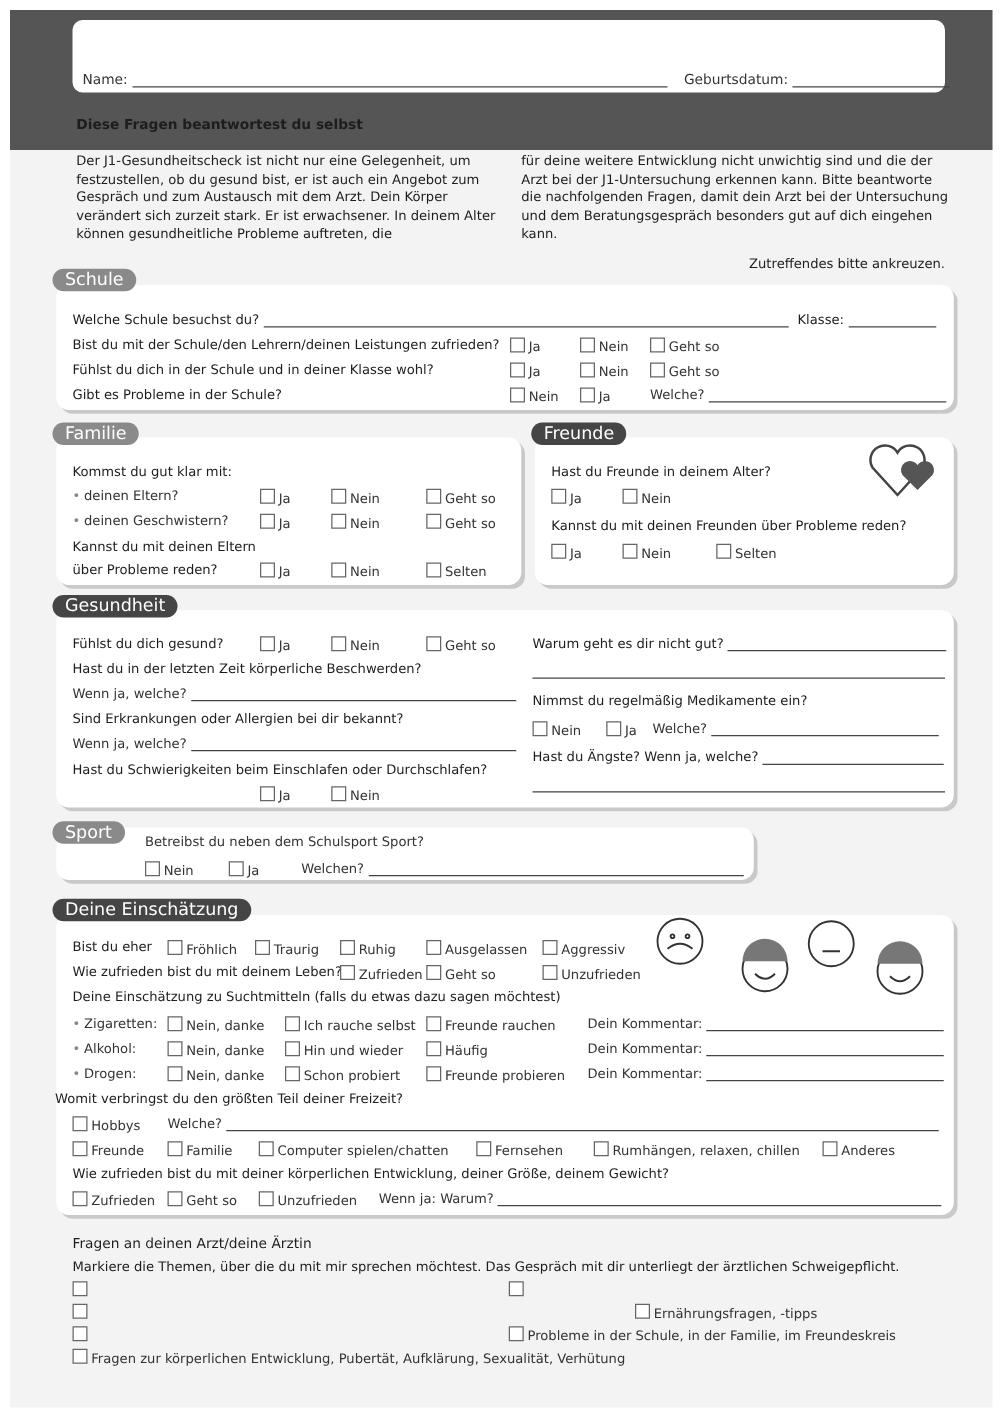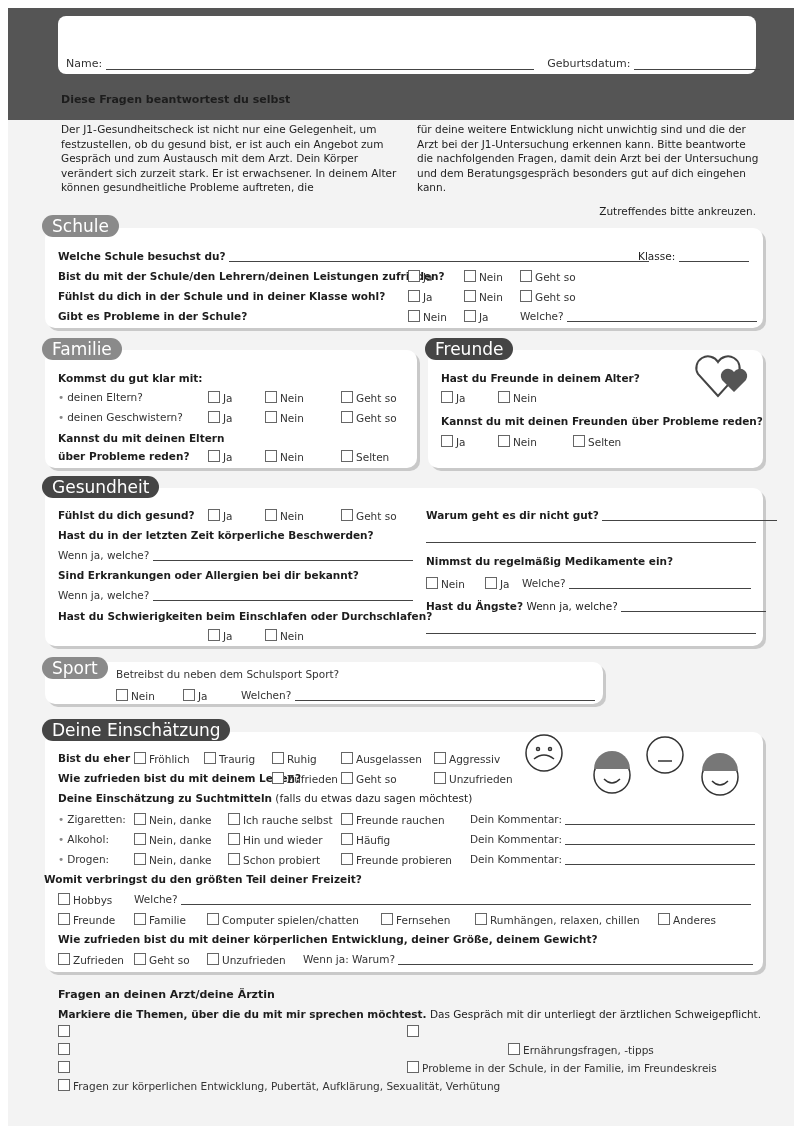--- a/index.html
+++ b/index.html
@@ -6,25 +6,25 @@
   body{width:800px;height:1133px;background:#fff;font-family:"DejaVu Sans",sans-serif;color:#1d1d1d;position:relative;overflow:hidden;}
   .page{position:absolute;left:8px;top:8px;width:786px;height:1118px;background:#f3f3f3;}
   .topband{position:absolute;left:8px;top:8px;width:786px;height:112px;background:#555;}
   .namebox{position:absolute;left:58px;top:16px;width:698px;height:58px;background:#fff;border-radius:8px;}
   .nameline{position:absolute;left:66px;top:57px;font-size:11px;color:#333;}
   .line{display:inline-block;border-bottom:1px solid #444;vertical-align:bottom;height:10px;}
   .intro-title{position:absolute;left:61px;top:93px;font-size:11px;font-weight:bold;}
   .intro-col{position:absolute;top:122px;font-size:10.5px;line-height:14.5px;width:350px;}
   .hint{position:absolute;right:44px;top:205px;font-size:10.5px;}
   .box{position:absolute;background:#fff;border-radius:10px;box-shadow:3px 3px 0 #c9c9c9;}
-  .tag{position:absolute;color:#fff;font-size:17px;padding:1px 10px;border-radius:12px 12px 12px 12px;}
+  .tag{position:absolute;color:#fff;font-size:14px;padding:1px 10px;border-radius:12px 12px 12px 12px;}
   .tag.light{background:#8a8a8a;}
   .tag.dark{background:#454545;}
   .row{position:absolute;font-size:10.5px;white-space:nowrap;}
-  .q{font-weight:bold;}
+  .q{font-weight:normal;}
   .cb{display:inline-block;width:10px;height:10px;border:1px solid #666;vertical-align:-1px;margin-right:3px;background:#fff;}
   .opt{position:absolute;font-size:10.5px;white-space:nowrap;color:#333;}
   .bullet{color:#888;margin-right:3px;}
 </style>
 </head>
 <body>
 
 <div class="page"></div>
 <div class="topband"></div>
 <div class="namebox"></div>

